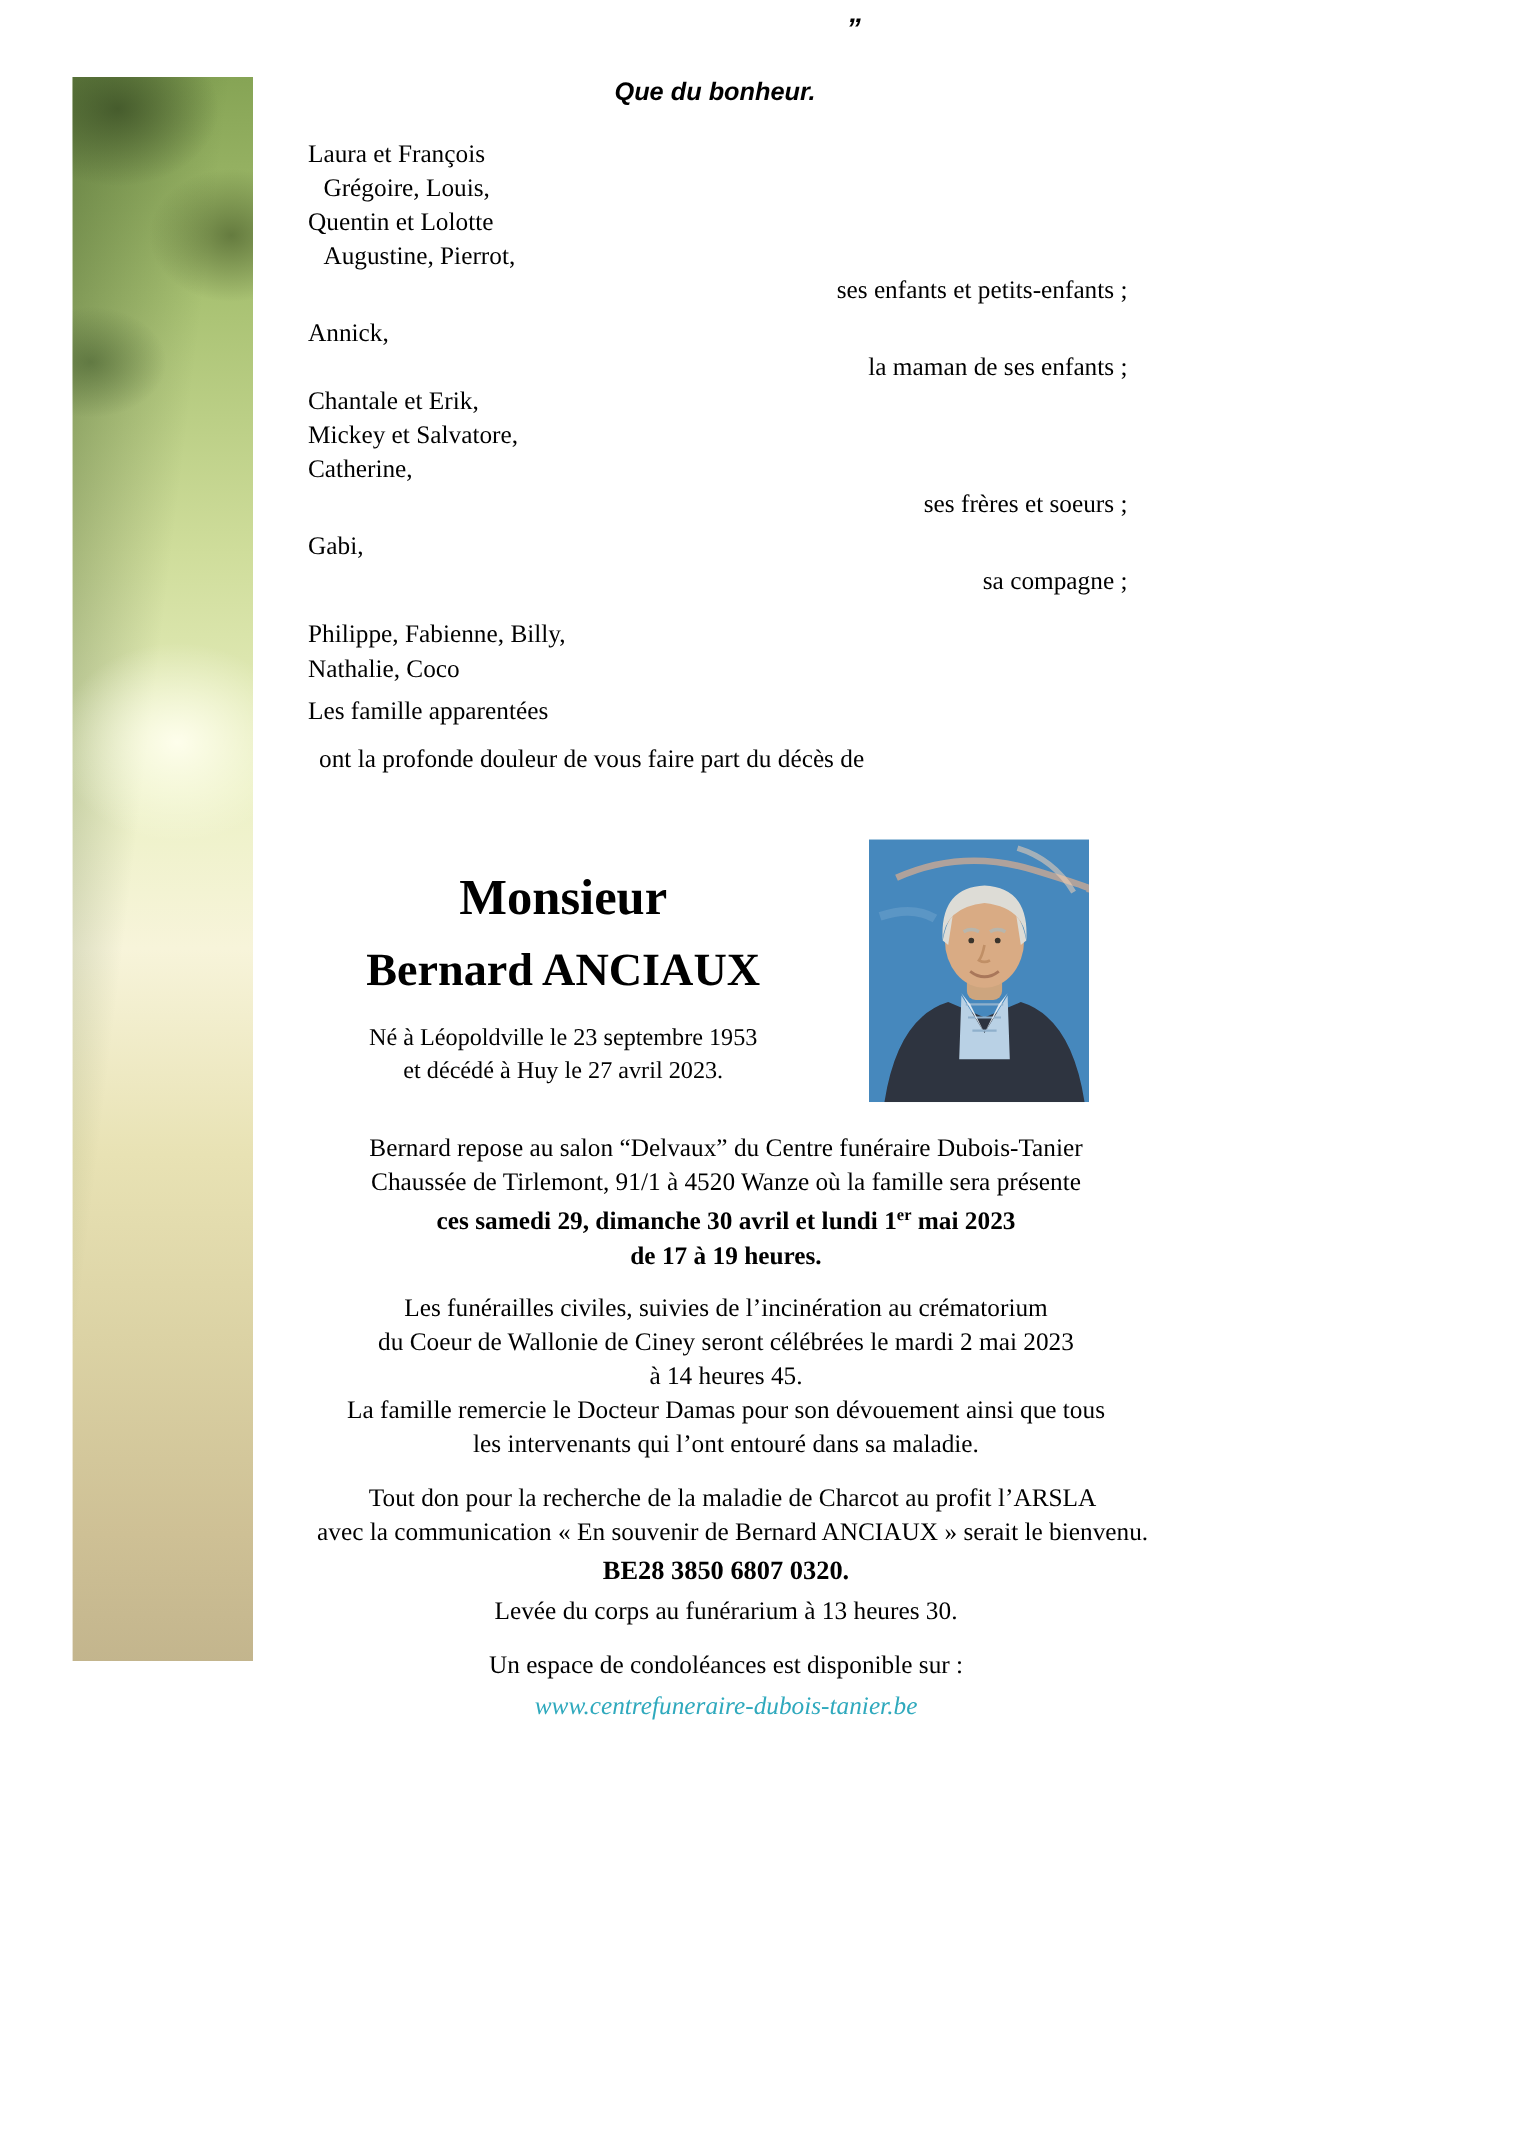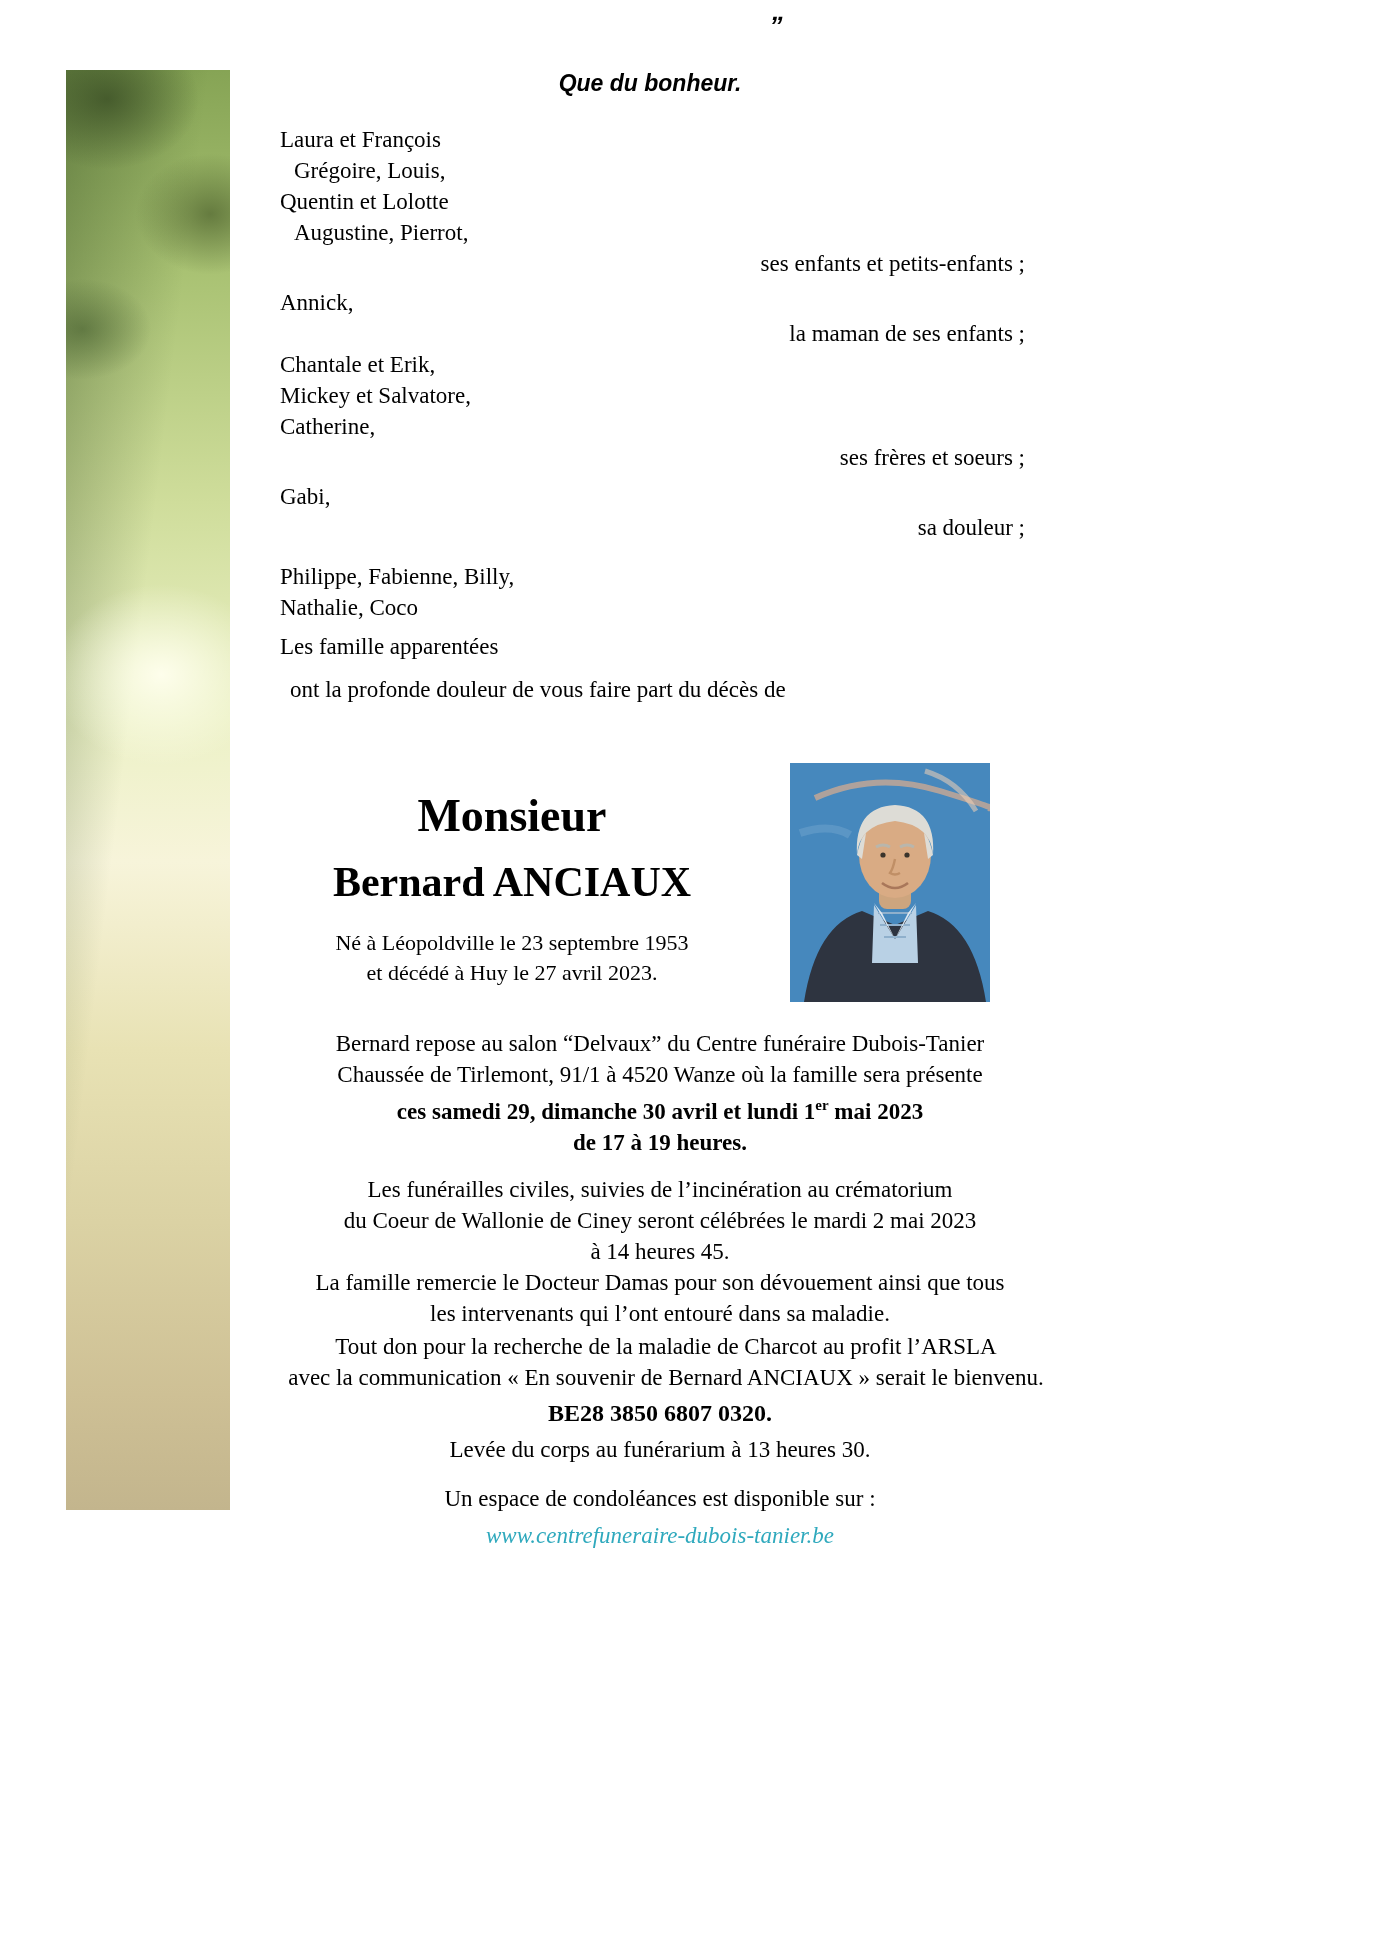--- a/index.html
+++ b/index.html
@@ -74,21 +74,21 @@
   }
   .portrait svg { display:block; width:100%; height:100%; }
 
   
   .body-text {
     position:absolute; left:0px; top:1028px; width:1320px;
     text-align:center; font-size:23px; line-height:31px;
   }
   .para.funeral  { margin-top:16px; }
   .para.thanks   { margin-top:0px; }
-  .para.donation { margin-top:2px;padding-left:12px; }
+  .para.donation { margin-top:18px;padding-left:12px; }
   .line.bold { font-weight:bold; }
   .line sup { font-size:0.65em; }
   .account  { font-weight:bold; font-size:24px; margin-top:3px; line-height:34px; }
   .levee    { margin-top:3px; line-height:34px; }
   .condol   { margin-top:15px; line-height:34px; }
   .website  {
     display:block; margin-top:3px; line-height:34px;
     font-style:italic; cursor:pointer; text-decoration:none;
   }
 </style>
@@ -112,21 +112,21 @@
 
     <div class="fl g-annick">Annick,</div>
     <div class="fl rel">la maman de ses enfants ;</div>
 
     <div class="fl">Chantale et Erik,</div>
     <div class="fl">Mickey et Salvatore,</div>
     <div class="fl">Catherine,</div>
     <div class="fl rel">ses frères et soeurs ;</div>
 
     <div class="fl g-annick">Gabi,</div>
-    <div class="fl rel">sa douleur ;</div>
+    <div class="fl rel">sa compagne ;</div>
 
     <div class="fl g-friends">Philippe, Fabienne, Billy,</div>
     <div class="fl">Nathalie, Coco</div>
 
     <div class="fl g-families">Les famille apparentées</div>
     <div class="fl g-announce">ont la profonde douleur de vous faire part du décès de</div>
   </div>
 
   <div class="deceased">
     <div class="dtitle">Monsieur</div>

